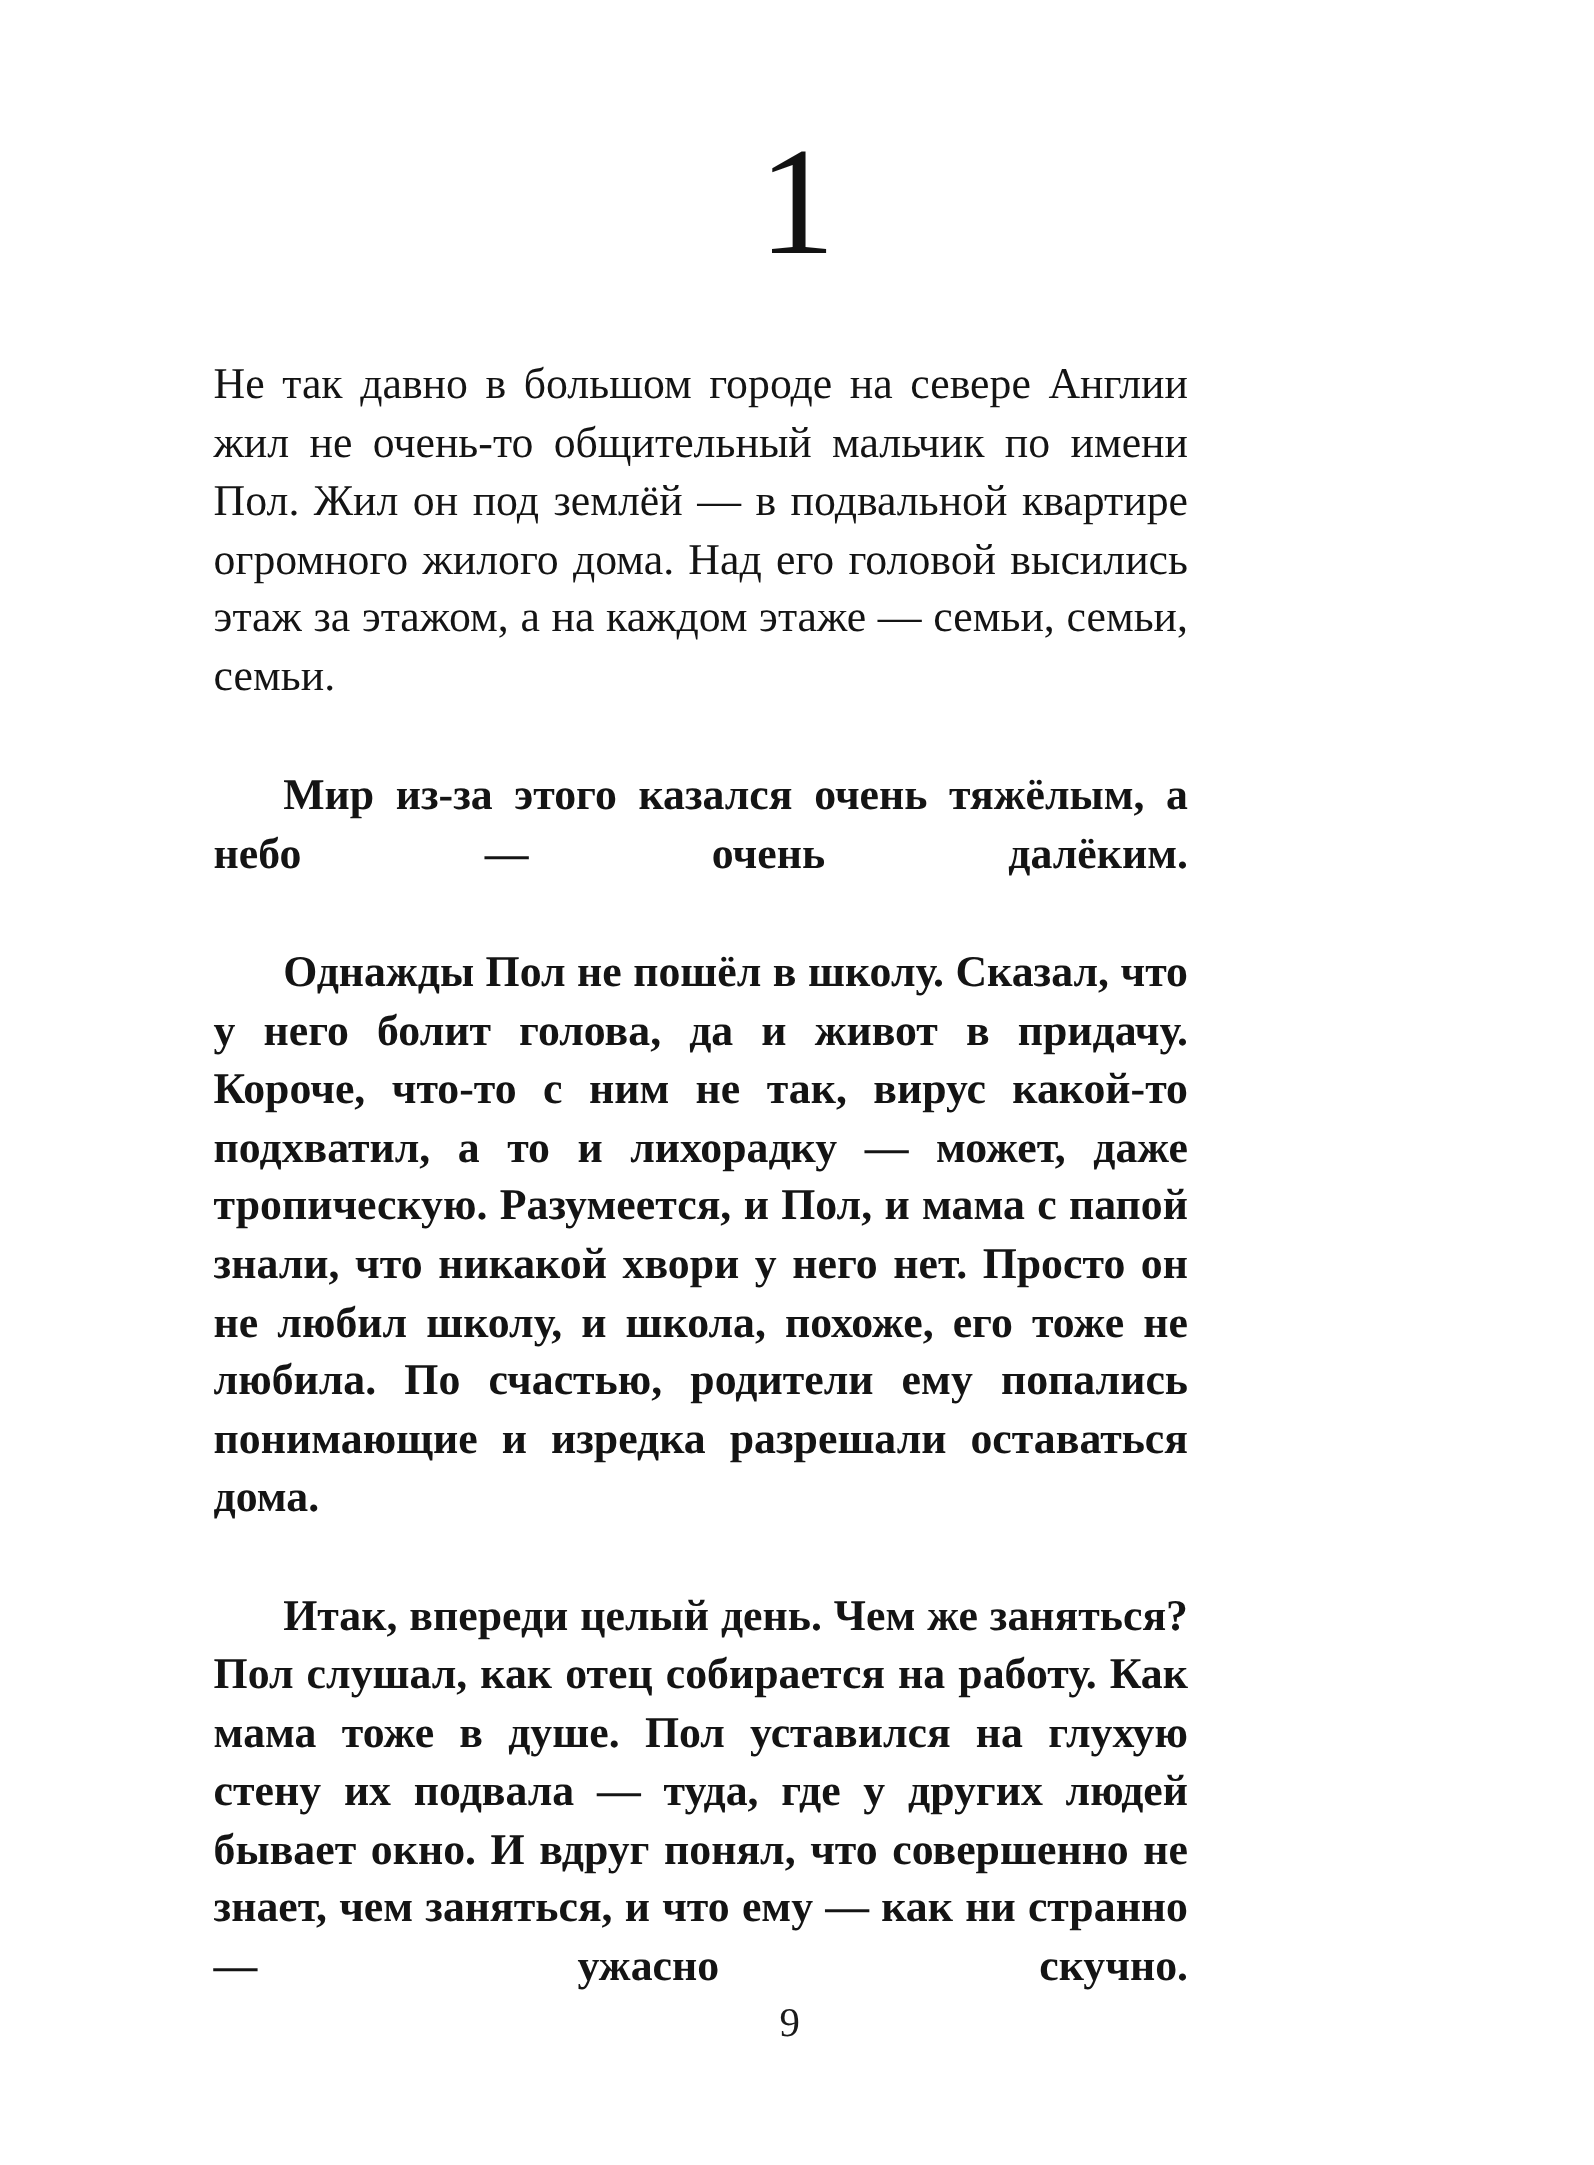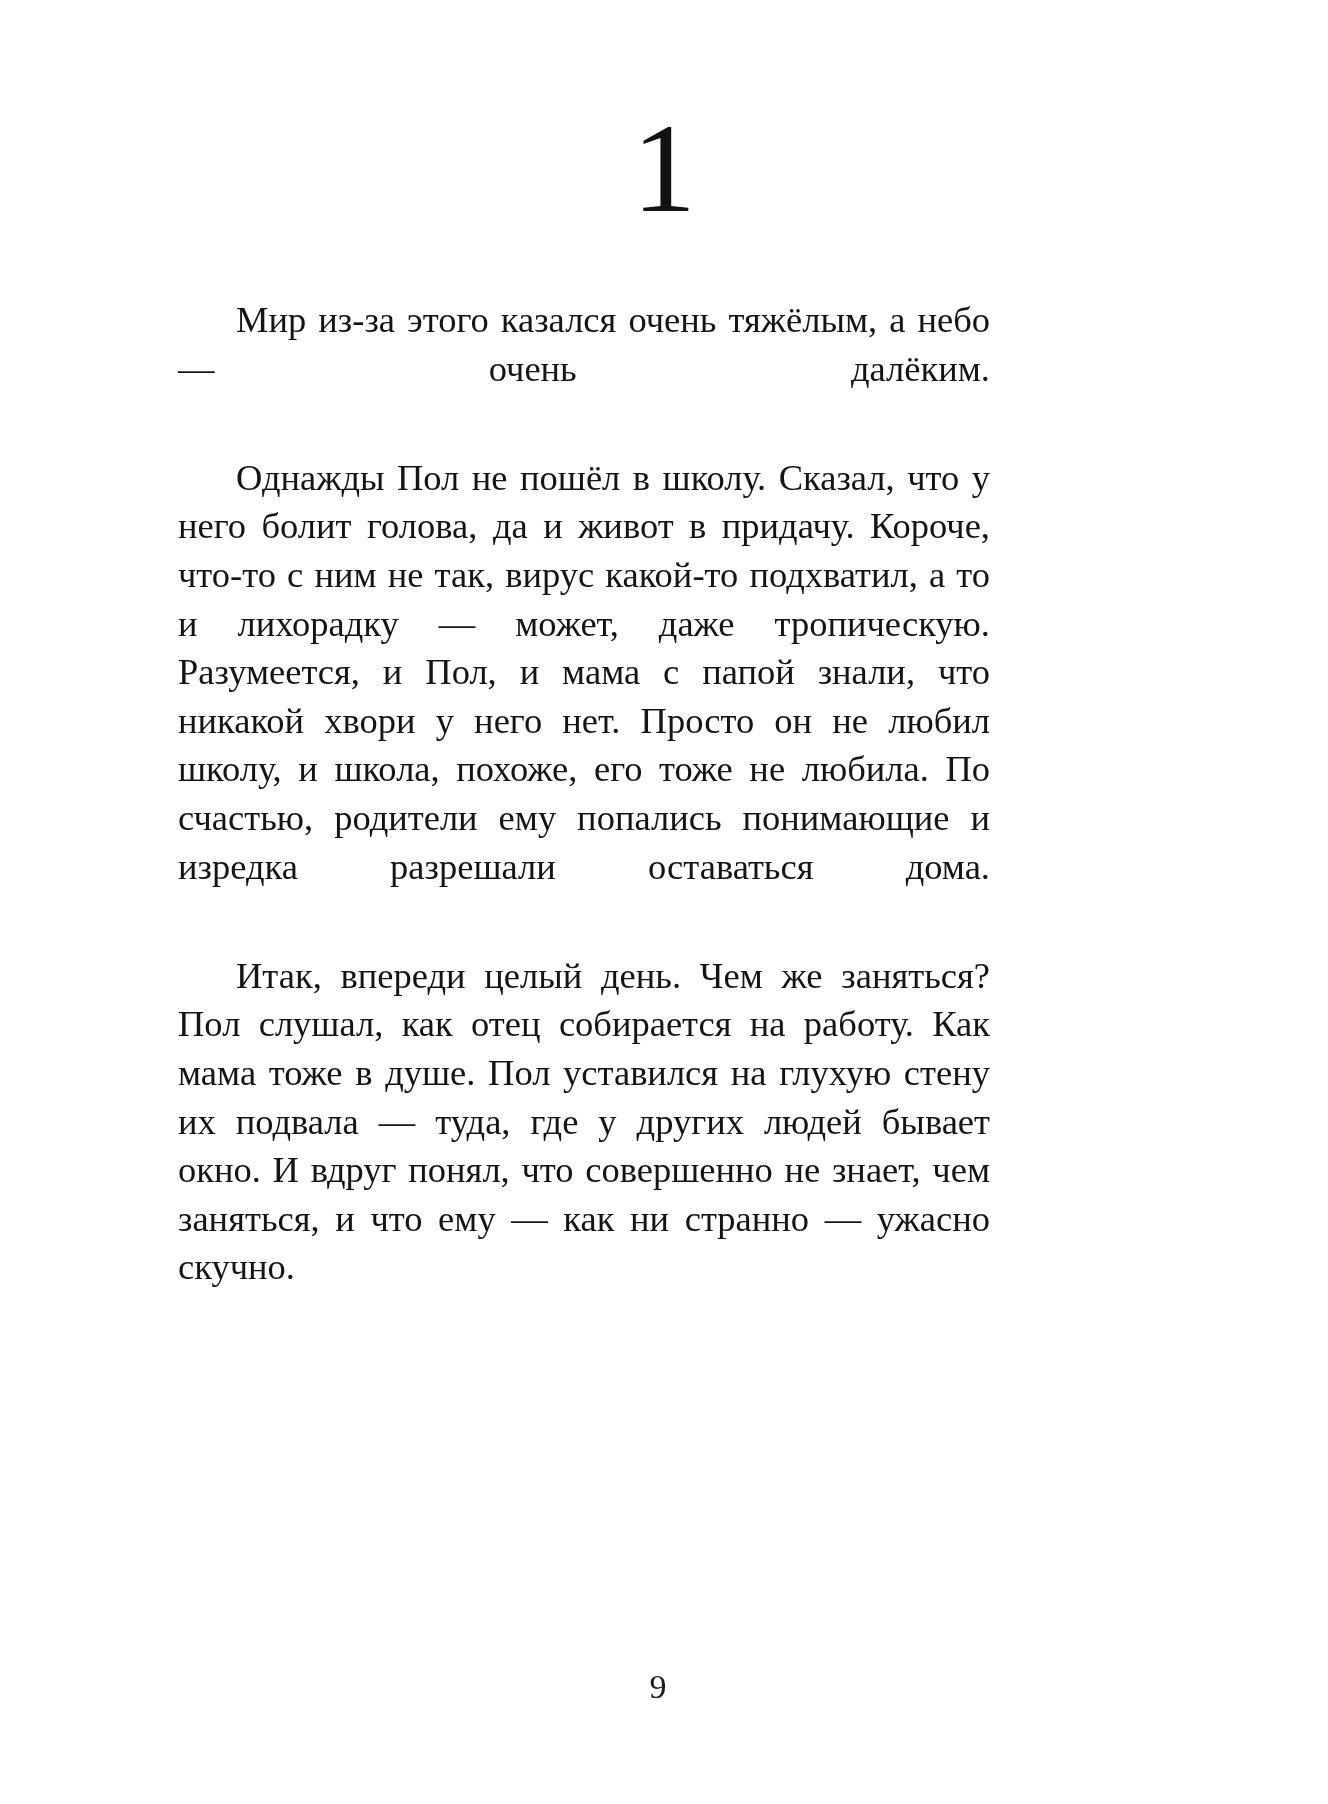--- a/index.html
+++ b/index.html
@@ -55,21 +55,22 @@
     text-justify: inter-word;
     font-stretch: condensed;
     font-weight: 400;
     color: #141414;
     -webkit-font-smoothing: antialiased;
     hyphens: manual;
     word-spacing: -0.5px;
   }
 
   .para + .para {
-    margin-top: 12px;
+    margin-top: 2px;
+    font-weight: bold;
   }
 
   .para.indent {
     text-indent: 58px;
   }
 
   
   .para:after {
     content: "";
     display: inline-block;
@@ -99,20 +100,21 @@
 </style>
 </head>
 <body>
 
 <div class="page">
 
   <div class="chapter-number">1</div>
 
   <div class="text-block">
 
+    <p class="para">Не так давно в большом городе на севере Англии жил не очень-то общительный мальчик по имени Пол. Жил он под землёй — в подвальной квартире огромного жилого дома. Над его головой высились этаж за этажом, а на каждом этаже — семьи, семьи, семьи.</p>
 
     <p class="para indent">Мир из-за этого казался очень тяжёлым, а небо — очень далёким.</p>
 
     <p class="para indent">Однажды Пол не пошёл в школу. Сказал, что у него болит голова, да и живот в придачу. Короче, что-то с ним не так, вирус какой-то подхватил, а то и лихорадку — может, даже тропическую. Разумеется, и Пол, и мама с папой знали, что никакой хвори у него нет. Просто он не любил школу, и школа, похоже, его тоже не любила. По счастью, родители ему попались понимающие и изредка разрешали оставаться дома.</p>
 
     <p class="para indent">Итак, впереди целый день. Чем же заняться? Пол слушал, как отец собирается на работу. Как мама тоже в душе. Пол уставился на глухую стену их подвала — туда, где у других людей бывает окно. И вдруг понял, что совершенно не знает, чем заняться, и что ему — как ни странно — ужасно скучно.</p>
 
   </div>
 
   <div class="folio">

